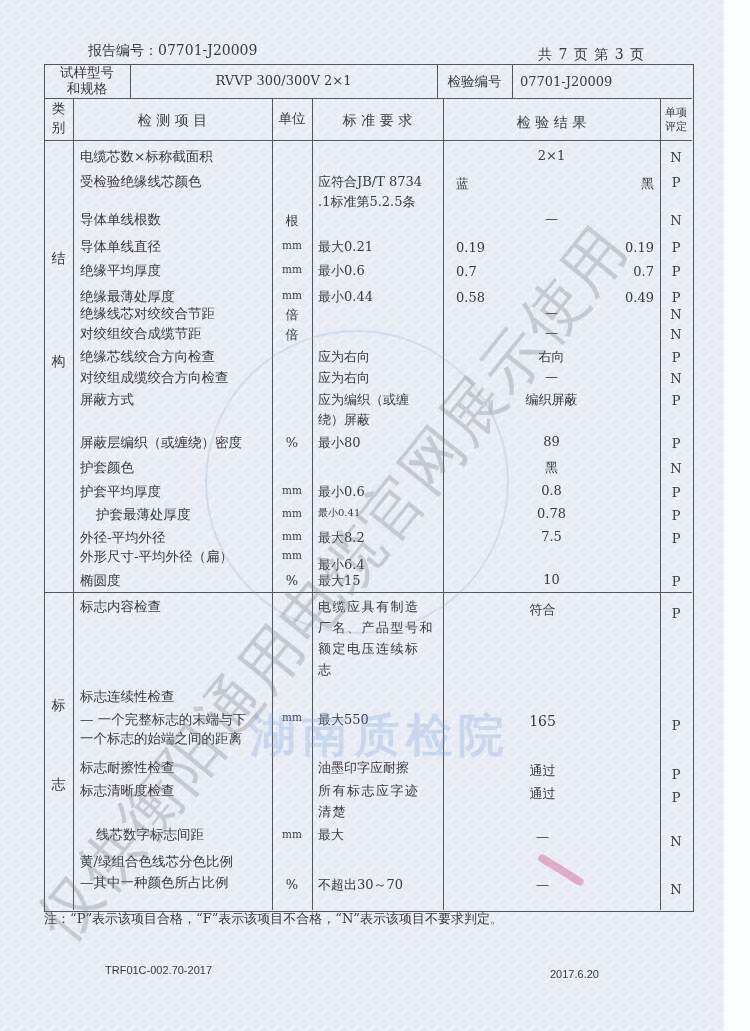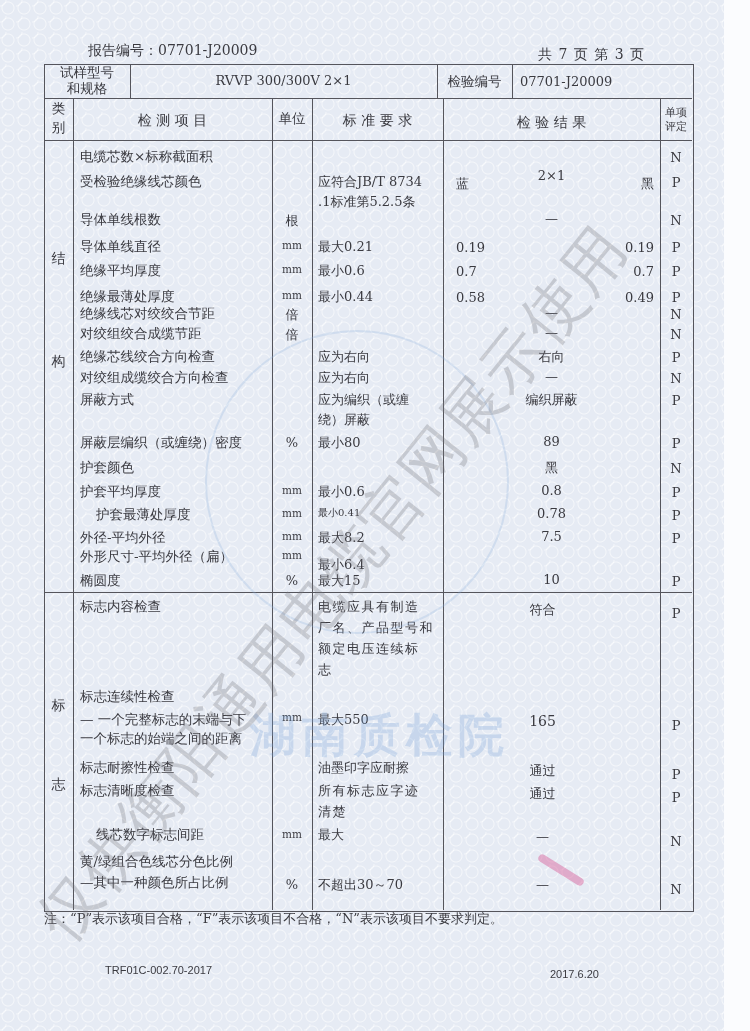--- a/index.html
+++ b/index.html
@@ -76,21 +76,21 @@
 <div class="abs c" style="left:44px;top:250px;width:29px;font-size:14px;">结</div>
 <div class="abs c" style="left:44px;top:353px;width:29px;font-size:14px;">构</div>
 <div class="abs c" style="left:44px;top:697px;width:29px;font-size:14px;">标</div>
 <div class="abs c" style="left:44px;top:776px;width:29px;font-size:14px;">志</div>
 
 <div id="structure-rows">
     <div class="abs " style="left:80px;top:148px;font-size:13.5px;white-space:nowrap;">电缆芯数×标称截面积</div>
     <div class="abs c" style="left:272px;top:149px;width:40px;font-size:13px;"></div>
     <div class="abs " style="left:318px;top:148px;font-size:13px;white-space:nowrap;"></div>
     <div class="abs " style="left:456px;top:150px;font-size:13px;"></div>
-    <div class="abs c" style="left:443px;top:148px;width:217px;font-size:13px;margin-top:20px;">2×1</div>
+    <div class="abs c" style="left:443px;top:148px;width:217px;font-size:13px;">2×1</div>
     <div class="abs " style="left:600px;top:150px;width:54px;text-align:right;font-size:13px;"></div>
     <div class="abs c" style="left:660px;top:150px;width:32px;font-size:13px;">N</div>
     <div class="abs " style="left:80px;top:173px;font-size:13.5px;white-space:nowrap;">受检验绝缘线芯颜色</div>
     <div class="abs c" style="left:272px;top:174px;width:40px;font-size:13px;"></div>
     <div class="abs " style="left:318px;top:173px;font-size:13px;white-space:nowrap;">应符合JB/T 8734</div>
     <div class="abs " style="left:318px;top:193px;font-size:13px;white-space:nowrap;">.1标准第5.2.5条</div>
     <div class="abs " style="left:456px;top:175px;font-size:13px;">蓝</div>
     <div class="abs c" style="left:443px;top:173px;width:217px;font-size:13px;"></div>
     <div class="abs " style="left:600px;top:175px;width:54px;text-align:right;font-size:13px;">黑</div>
     <div class="abs c" style="left:660px;top:175px;width:32px;font-size:13px;">P</div>

